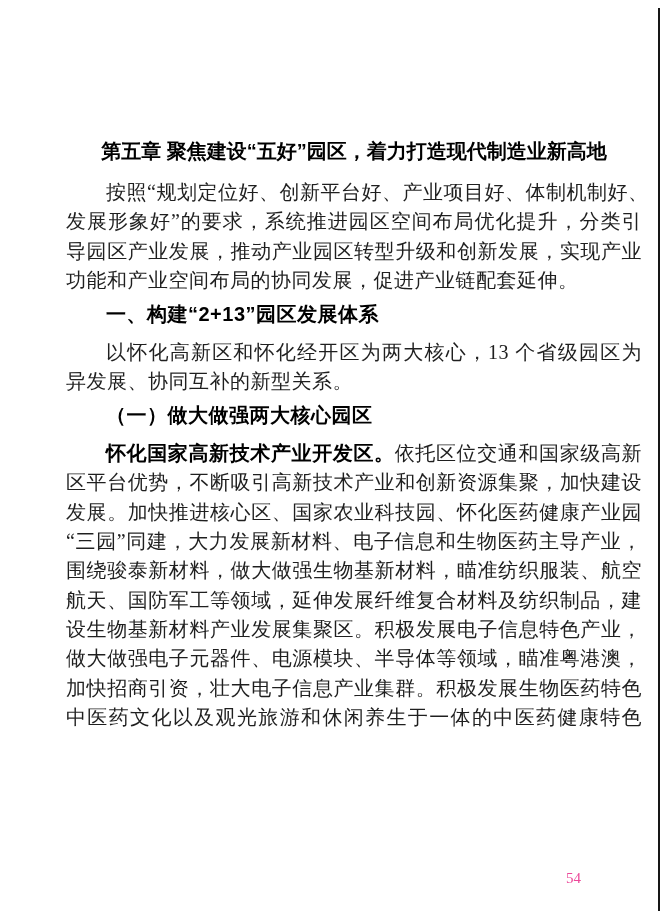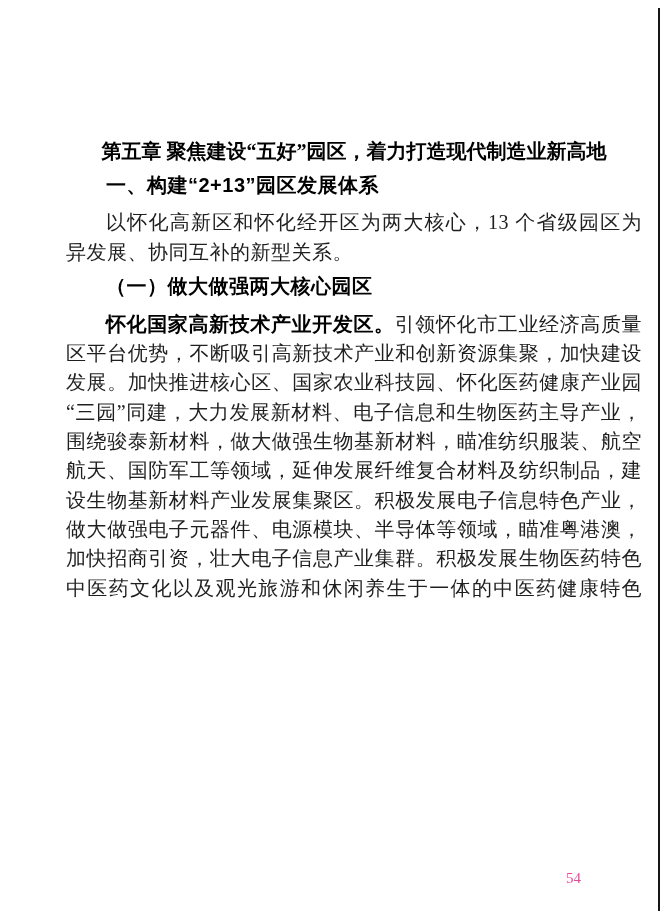--- a/index.html
+++ b/index.html
@@ -24,21 +24,21 @@
     background: #161616;
   }
   .content {
     position: absolute;
     left: 66px;
     top: 136px;
     width: 576px;
   }
   .title {
     margin: 0;
-    font-family: Liberation Serif, serif;
+    font-family: Liberation Sans, sans-serif;
     font-weight: 700;
     font-size: 20px;
     line-height: 30px;
     text-align: center;
     color: #000000;
     letter-spacing: 0px;
   }
   .para {
     margin: 0;
     margin-top: 12px;
@@ -89,28 +89,34 @@
   }
 </style>
 </head>
 <body>
 
 <div class="page">
   <div class="scan-edge"></div>
   <div class="content">
     <h1 class="title">第五章 聚焦建设“五好”园区，着力打造现代制造业新高地</h1>
     <div id="blocks">
+        <div class="para">
+          <div class="line first">按照“规划定位好、创新平台好、产业项目好、体制机制好、</div>
+          <div class="line">发展形象好”的要求，系统推进园区空间布局优化提升，分类引</div>
+          <div class="line">导园区产业发展，推动产业园区转型升级和创新发展，实现产业</div>
+          <div class="line last">功能和产业空间布局的协同发展，促进产业链配套延伸。</div>
+        </div>
         <div class="heading">一、构建“2+13”园区发展体系</div>
         <div class="para">
           <div class="line first">以怀化高新区和怀化经开区为两大核心，13 个省级园区为</div>
           <div class="line last">异发展、协同互补的新型关系。</div>
         </div>
         <div class="heading">（一）做大做强两大核心园区</div>
         <div class="para">
-          <div class="line first"><span class="bold-lead">怀化国家高新技术产业开发区。</span><span>引领怀化市工业经济高质量</span></div>
+          <div class="line first"><span class="bold-lead">怀化国家高新技术产业开发区。</span><span>依托区位交通和国家级高新</span></div>
           <div class="line">区平台优势，不断吸引高新技术产业和创新资源集聚，加快建设</div>
           <div class="line">发展。加快推进核心区、国家农业科技园、怀化医药健康产业园</div>
           <div class="line">“三园”同建，大力发展新材料、电子信息和生物医药主导产业，</div>
           <div class="line">围绕骏泰新材料，做大做强生物基新材料，瞄准纺织服装、航空</div>
           <div class="line">航天、国防军工等领域，延伸发展纤维复合材料及纺织制品，建</div>
           <div class="line">设生物基新材料产业发展集聚区。积极发展电子信息特色产业，</div>
           <div class="line">做大做强电子元器件、电源模块、半导体等领域，瞄准粤港澳，</div>
           <div class="line">加快招商引资，壮大电子信息产业集群。积极发展生物医药特色</div>
           <div class="line">中医药文化以及观光旅游和休闲养生于一体的中医药健康特色</div>
         </div>

